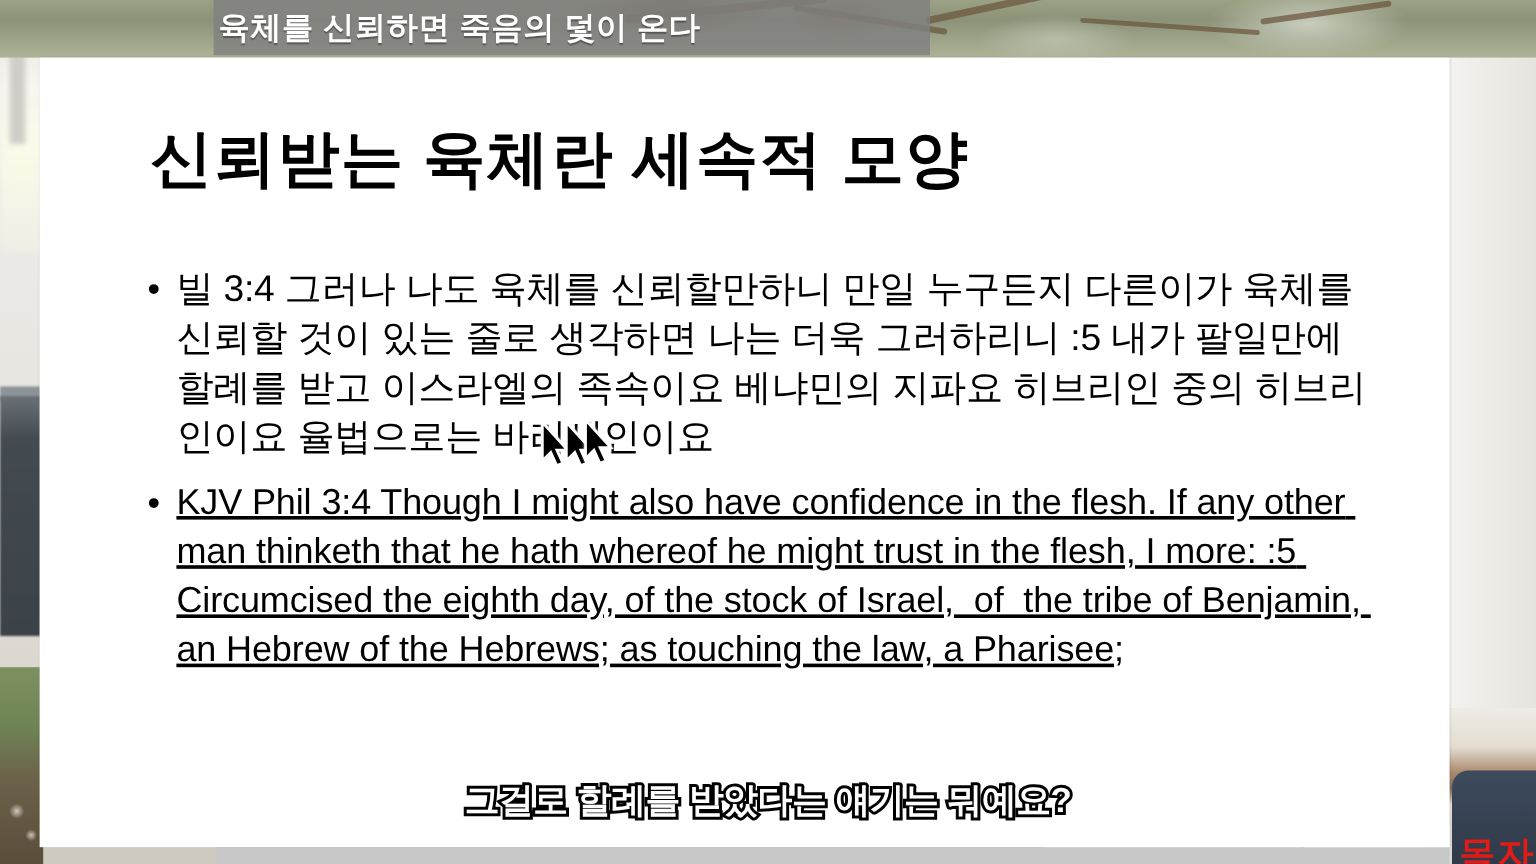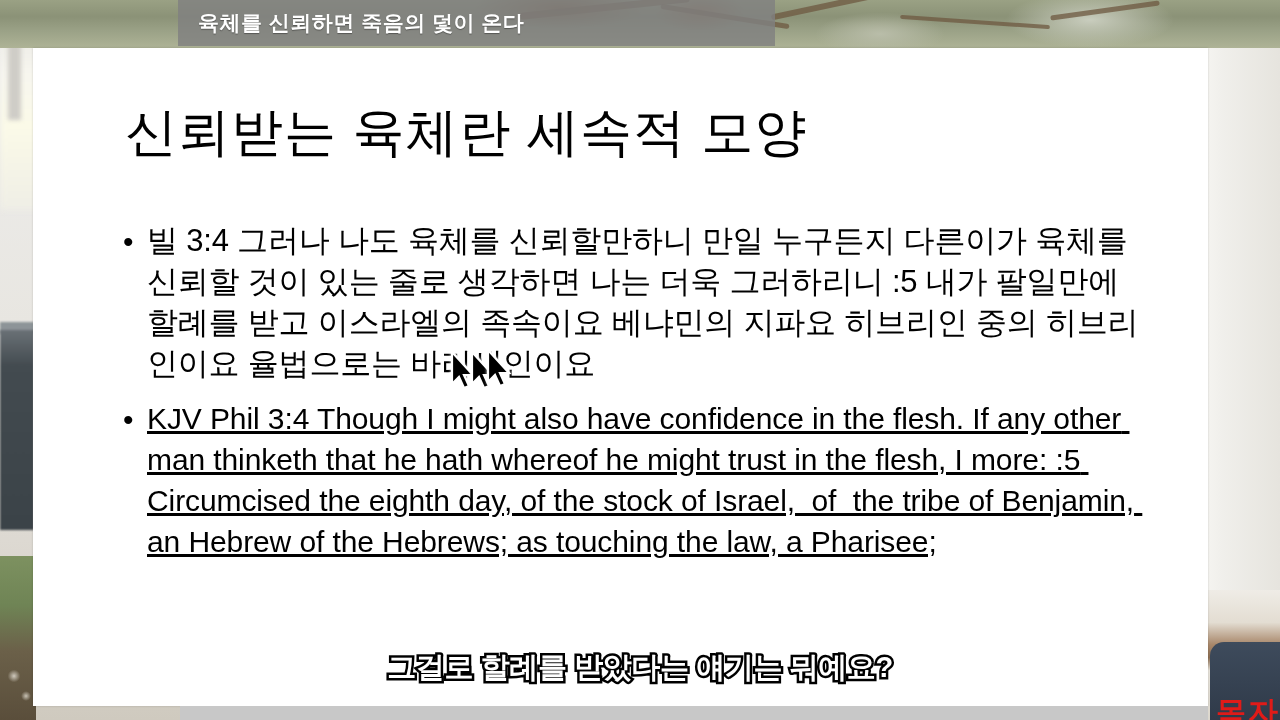--- a/index.html
+++ b/index.html
@@ -127,24 +127,24 @@
   .banner-title-box {
     position: absolute;
     left: 178px; top: 0;
     width: 597px; height: 46px;
     background: rgba(128,128,128,0.82);
     display: flex;
     align-items: center;
   }
   .banner-title-text {
     color: #ffffff;
-    font-size: 21px;
+    font-size: 26px;
     font-weight: bold;
     letter-spacing: 0.5px;
-    padding-left: 20px;
+    padding-left: 4px;
     white-space: nowrap;
     text-shadow: 0 1px 1px rgba(0,0,0,0.35);
   }
 
   
   .slide {
     position: absolute;
     left: 33px; top: 48px;
     width: 1175px; height: 658px;
     background: #ffffff;
@@ -155,21 +155,21 @@
     position: absolute;
     left: 180px; top: 706px;
     width: 1028px; height: 14px;
     background: #c8c8c8;
   }
 
   .slide-title {
     position: absolute;
     left: 92px; top: 50px;
     font-size: 52px;
-    font-weight: normal;
+    font-weight: bold;
     color: #000000;
     letter-spacing: 1px;
     white-space: nowrap;
   }
 
   .bullets {
     position: absolute;
     left: 82px; top: 172px;
     width: 1030px;
   }

